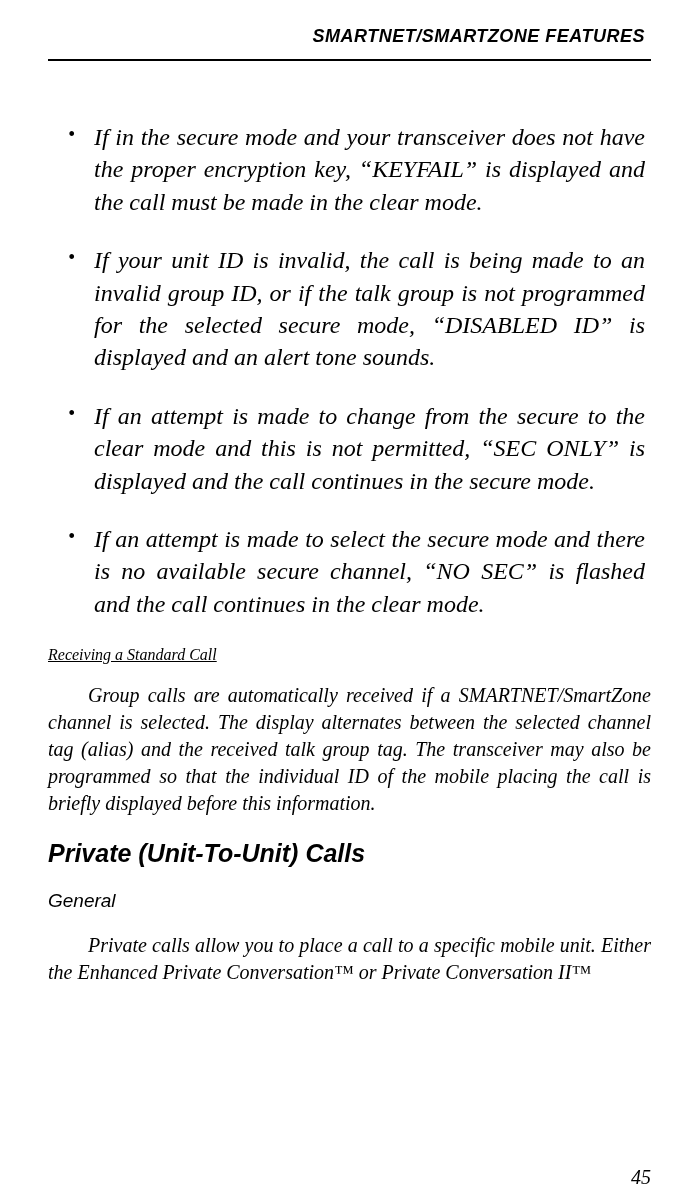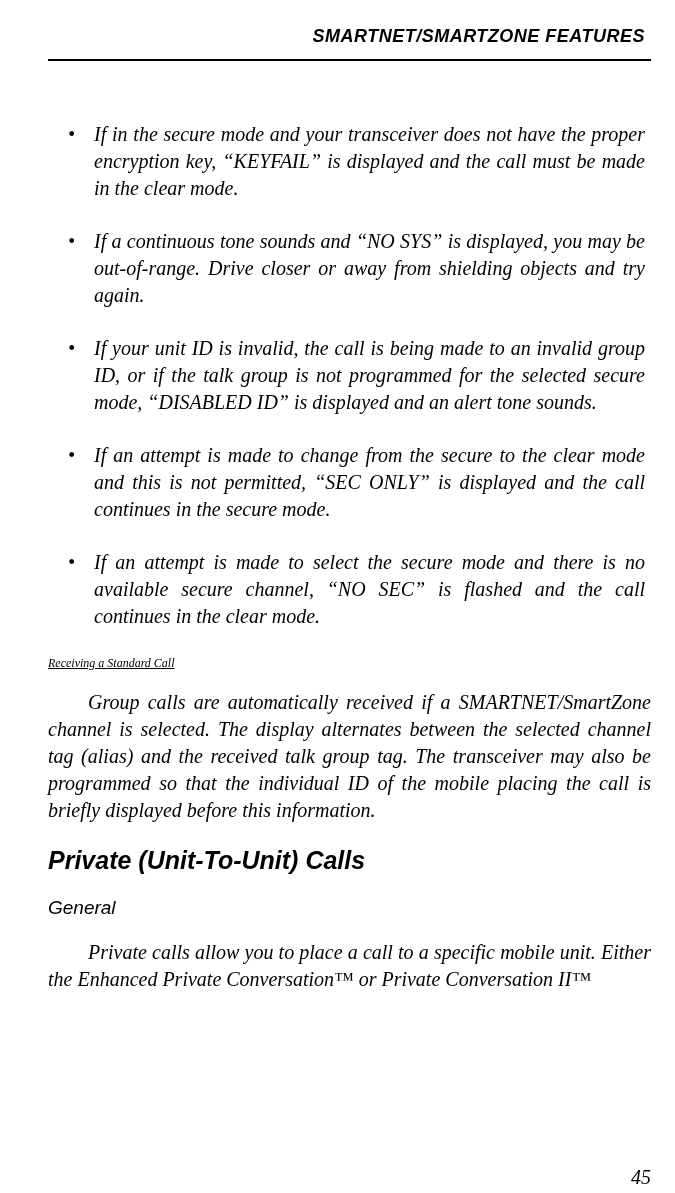--- a/index.html
+++ b/index.html
@@ -31,33 +31,33 @@
       border-top: 2.5px solid #000;
       margin-bottom: 60px;
     }
     .bullet-list {
       list-style: none;
       padding-left: 40px;
     }
     .bullet-list li {
       position: relative;
       margin-bottom: 26px;
-      font-size: 20px;
+      font-size: 24px;
       line-height: 1.35;
       text-align: justify;
     }
     .bullet-list li::before {
       content: "•";
       position: absolute;
       left: -26px;
       top: 0;
       font-size: 20px;
     }
     .subheading {
-      font-size: 12px;
+      font-size: 16px;
       text-decoration: underline;
       margin-top: 10px;
       margin-bottom: 18px;
     }
     .paragraph {
       font-size: 20px;
       line-height: 1.35;
       text-align: justify;
       margin-bottom: 22px;
     }
@@ -86,21 +86,20 @@
 </head>
 <body>
 
 <div class="header">
   <span>SMARTNET/SMARTZONE FEATURES</span>
 </div>
 <hr class="header-divider">
 
 <ul class="bullet-list">
   <li>If in the secure mode and your transceiver does not have the proper encryption key, “KEYFAIL” is displayed and the call must be made in the clear mode.</li>
-  <li>If a continuous tone sounds and “NO SYS” is displayed, you may be out-of-range. Drive closer or away from shielding objects and try again.</li>
   <li>If your unit ID is invalid, the call is being made to an invalid group ID, or if the talk group is not programmed for the selected secure mode, “DISABLED ID” is displayed and an alert tone sounds.</li>
   <li>If an attempt is made to change from the secure to the clear mode and this is not permitted, “SEC ONLY” is displayed and the call continues in the secure mode.</li>
   <li>If an attempt is made to select the secure mode and there is no available secure channel, “NO SEC” is flashed and the call continues in the clear mode.</li>
 </ul>
 
 <div class="subheading">Receiving a Standard Call</div>
 
 <p class="paragraph indent">Group calls are automatically received if a SMARTNET/SmartZone channel is selected. The display alternates between the selected channel tag (alias) and the received talk group tag. The transceiver may also be programmed so that the individual ID of the mobile placing the call is briefly displayed before this information.</p>
 
 <div class="section-heading">Private (Unit-To-Unit) Calls</div>

